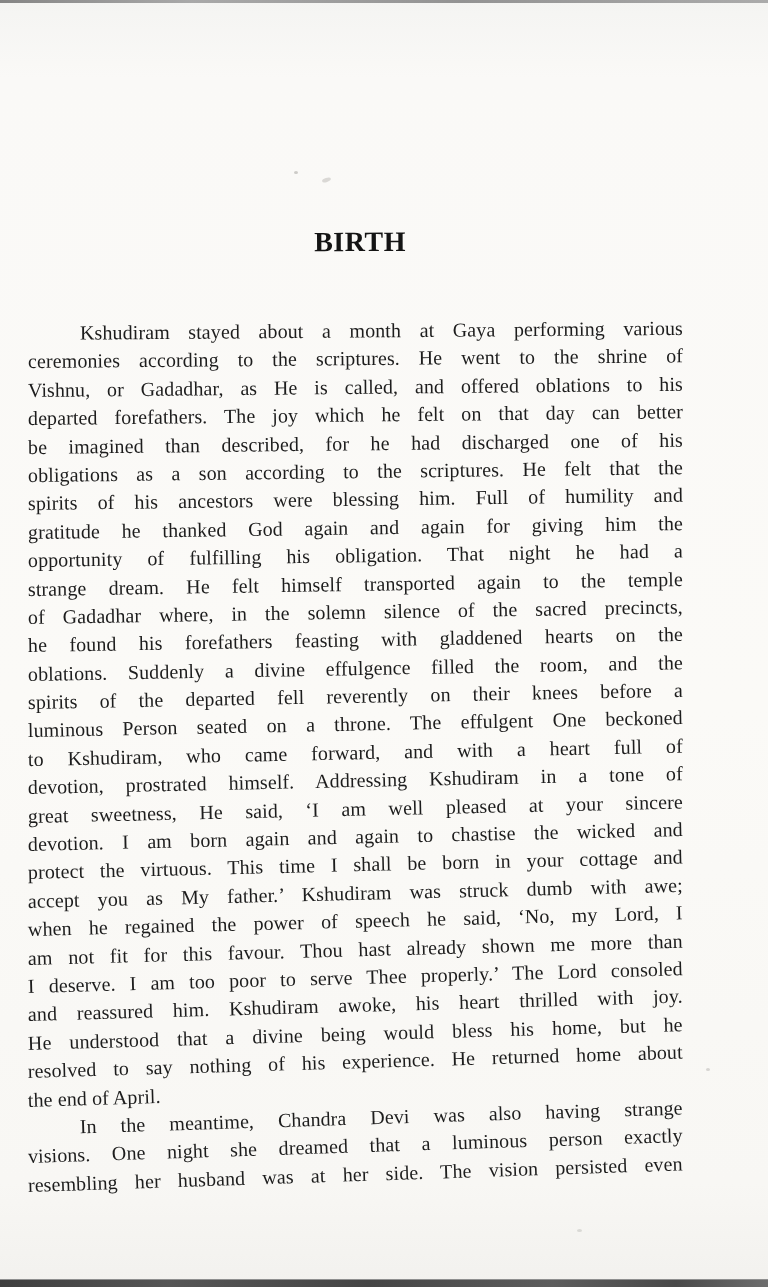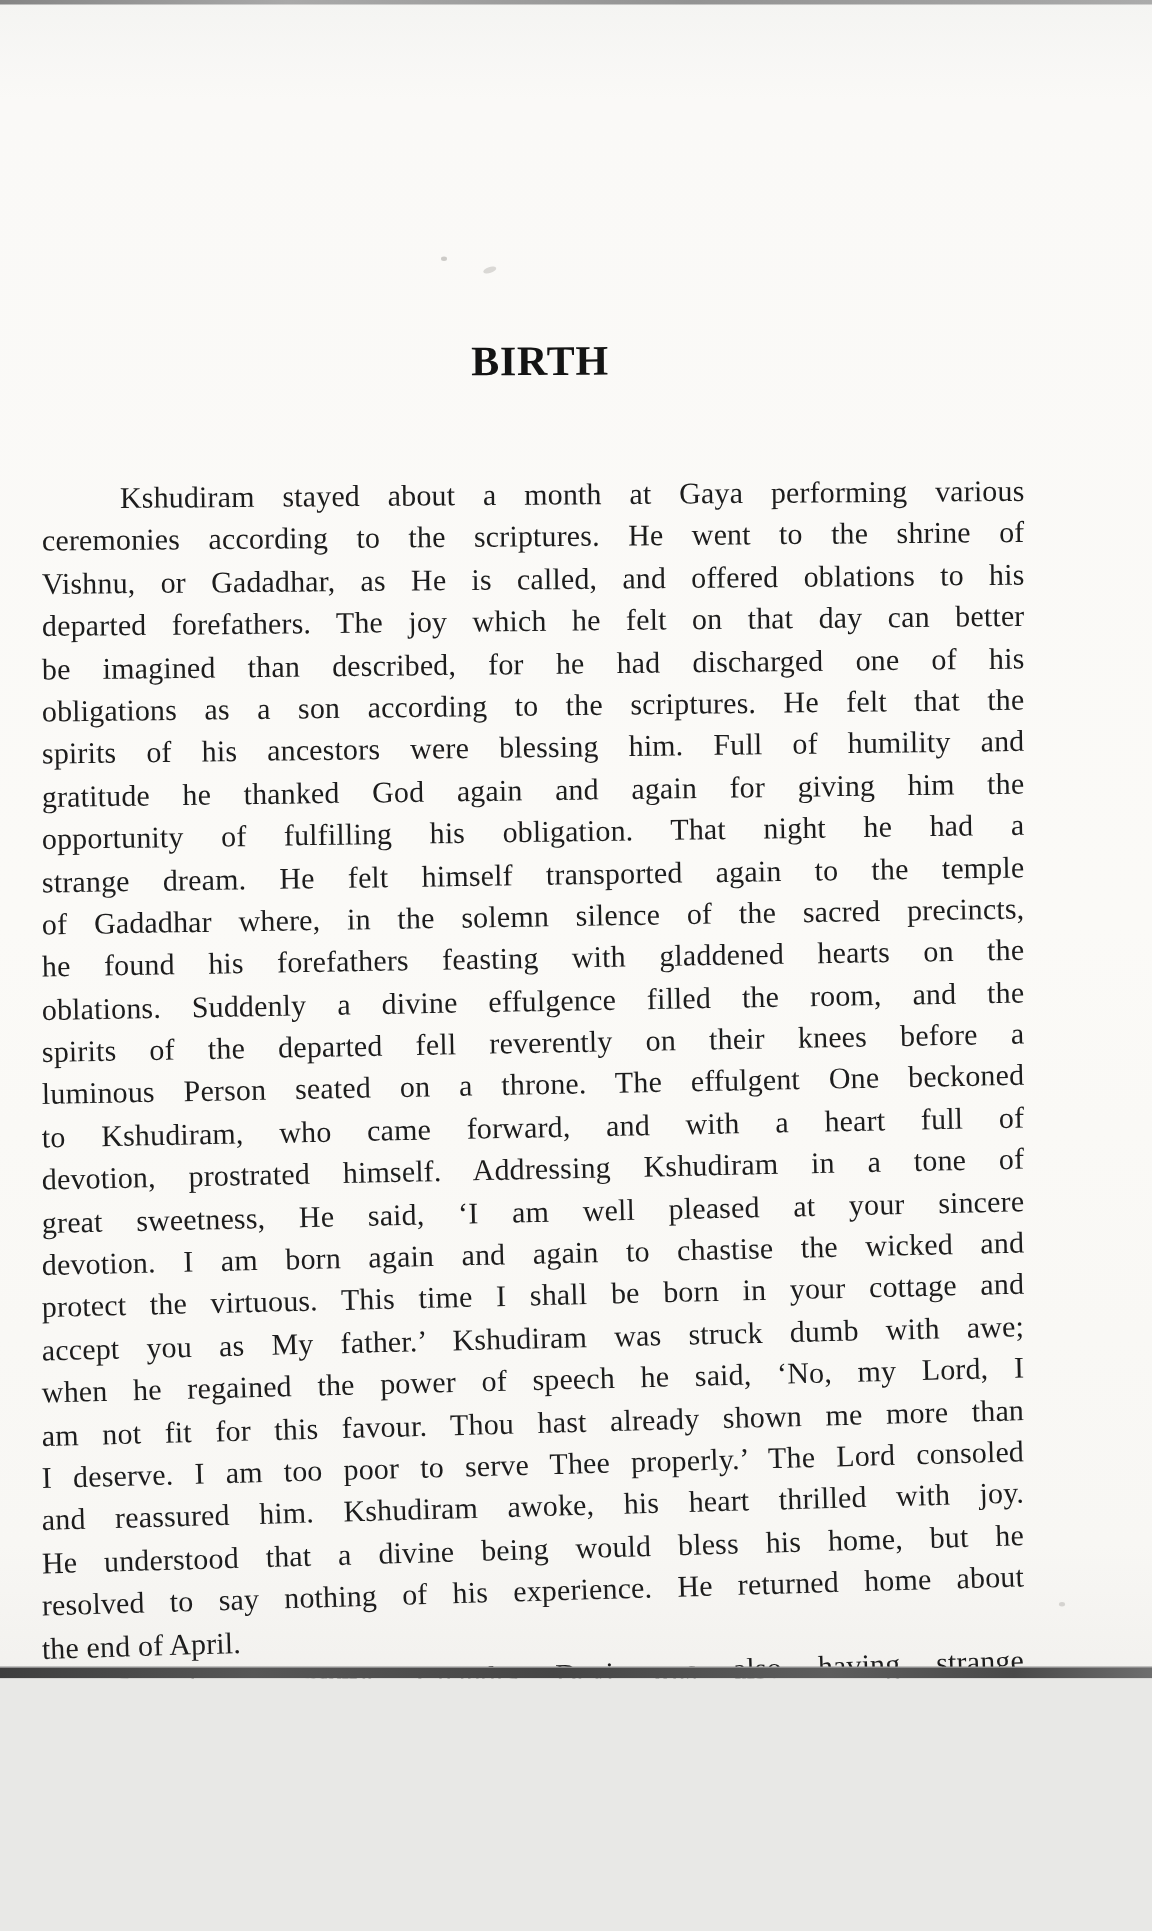--- a/index.html
+++ b/index.html
@@ -3,21 +3,21 @@
 <meta charset="utf-8">
 <style>
   html, body {
     margin: 0;
     padding: 0;
     background: #e8e8e6;
   }
   .scan-page {
     position: relative;
     width: 768px;
-    height: 1119px;
+    height: 1287px;
     overflow: hidden;
     background: linear-gradient(180deg, #f4f4f2 0%, #faf9f7 6%, #fbfaf7 55%, #f8f7f4 92%, #f2f1ee 100%);
     font-family: "Liberation Serif", "DejaVu Serif", serif;
   }
   .top-edge {
     position: absolute;
     top: 0; left: 0; right: 0;
     height: 3px;
     background: linear-gradient(90deg, #858585, #a9a9a9 25%, #939393 60%, #ababab);
   }

